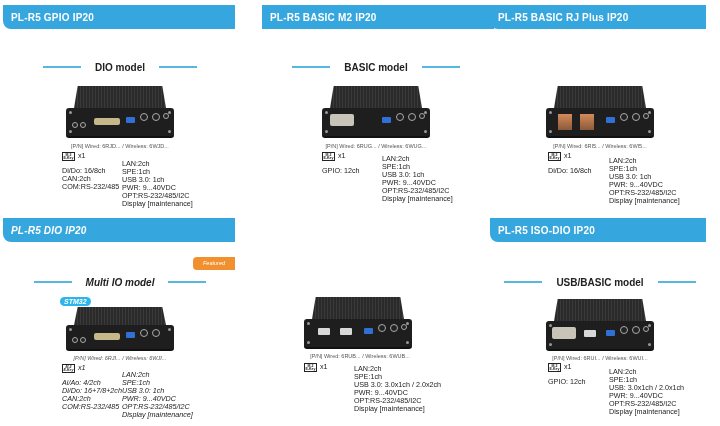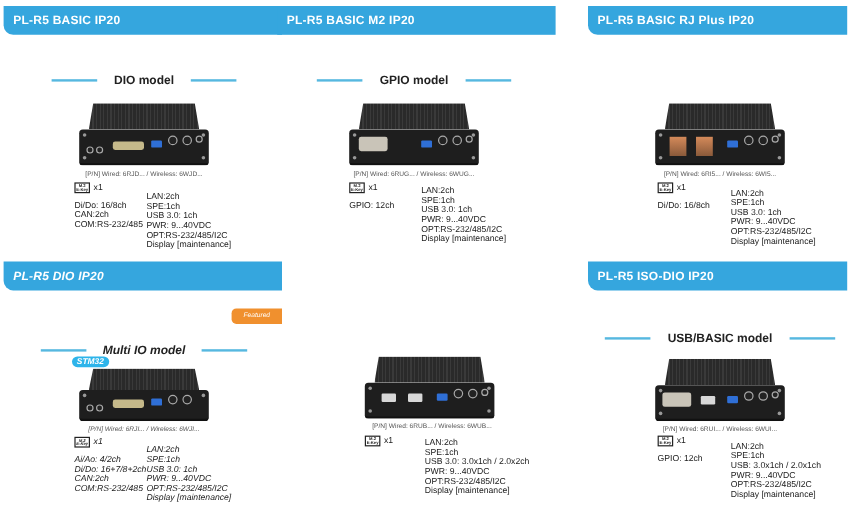--- a/index.html
+++ b/index.html
@@ -69,21 +69,21 @@
   .stm {
     position: absolute; left: 60px; top: 84px; height: 9px; padding: 0 4px;
     background: #2db4ea; color: #fff; font-size: 7px; font-weight: bold;
     line-height: 9px; border-radius: 5px;
   }
 </style>
 </head>
 <body>
 
 <div class="card c1" style="left:0;top:0;">
-  <div class="card-header">PL-R5 BASIC IP20</div>
+  <div class="card-header">PL-R5 GPIO IP20</div>
   <div class="model-row">
     <div class="model-line"></div>
     <div class="model-title">DIO model</div>
     <div class="model-line"></div>
   </div>
   <div class="device">
     <div class="top"></div>
     <div class="front">
       <div class="screw" style="left:3px;top:3px"></div>
         <div class="screw" style="right:3px;top:3px"></div>
@@ -108,25 +108,25 @@
   <div class="specs right">
     <div>LAN:2ch</div>
     <div>SPE:1ch</div>
     <div>USB 3.0: 1ch</div>
     <div>PWR: 9...40VDC</div>
     <div>OPT:RS-232/485/I2C</div>
     <div>Display [maintenance]</div>
   </div>
 </div>
 
-<div class="card c2" style="left:225px;top:0;">
+<div class="card c2" style="left:256px;top:0;">
   <div class="card-header">PL-R5 BASIC M2 IP20</div>
   <div class="model-row">
     <div class="model-line"></div>
-    <div class="model-title">GPIO model</div>
+    <div class="model-title">BASIC model</div>
     <div class="model-line"></div>
   </div>
   <div class="device">
     <div class="top"></div>
     <div class="front">
       <div class="screw" style="left:3px;top:3px"></div>
         <div class="screw" style="right:3px;top:3px"></div>
       <div class="screw" style="left:3px;bottom:3px"></div>
         <div class="screw" style="right:3px;bottom:3px"></div>
       <div class="port db" style="left:8px;top:6px;width:24px;height:12px"></div>
@@ -179,21 +179,21 @@
     <div>USB 3.0: 1ch</div>
     <div>PWR: 9...40VDC</div>
     <div>OPT:RS-232/485/I2C</div>
     <div>Display [maintenance]</div>
   </div>
 </div>
 
 <div class="card c1" style="left:0;top:213px;font-style:italic;">
   <div class="card-header">PL-R5 DIO IP20</div>
   <div class="featured">Featured</div>
-  <div class="model-row" style="top:72px">
+  <div class="model-row" style="top:62px">
     <div class="model-line"></div>
     <div class="model-title">Multi IO model</div>
     <div class="model-line"></div>
   </div>
   <div class="stm">STM32</div>
   <div class="device" style="top:94px;height:44px">
     <div class="top" style="height:18px"></div>
     <div class="front" style="top:18px;height:26px">
       <div class="screw" style="left:3px;top:3px"></div>
         <div class="screw" style="right:3px;top:3px"></div>

